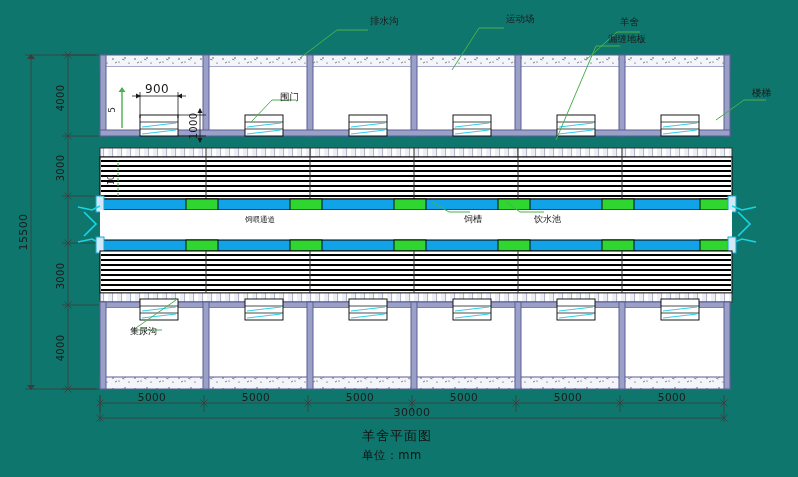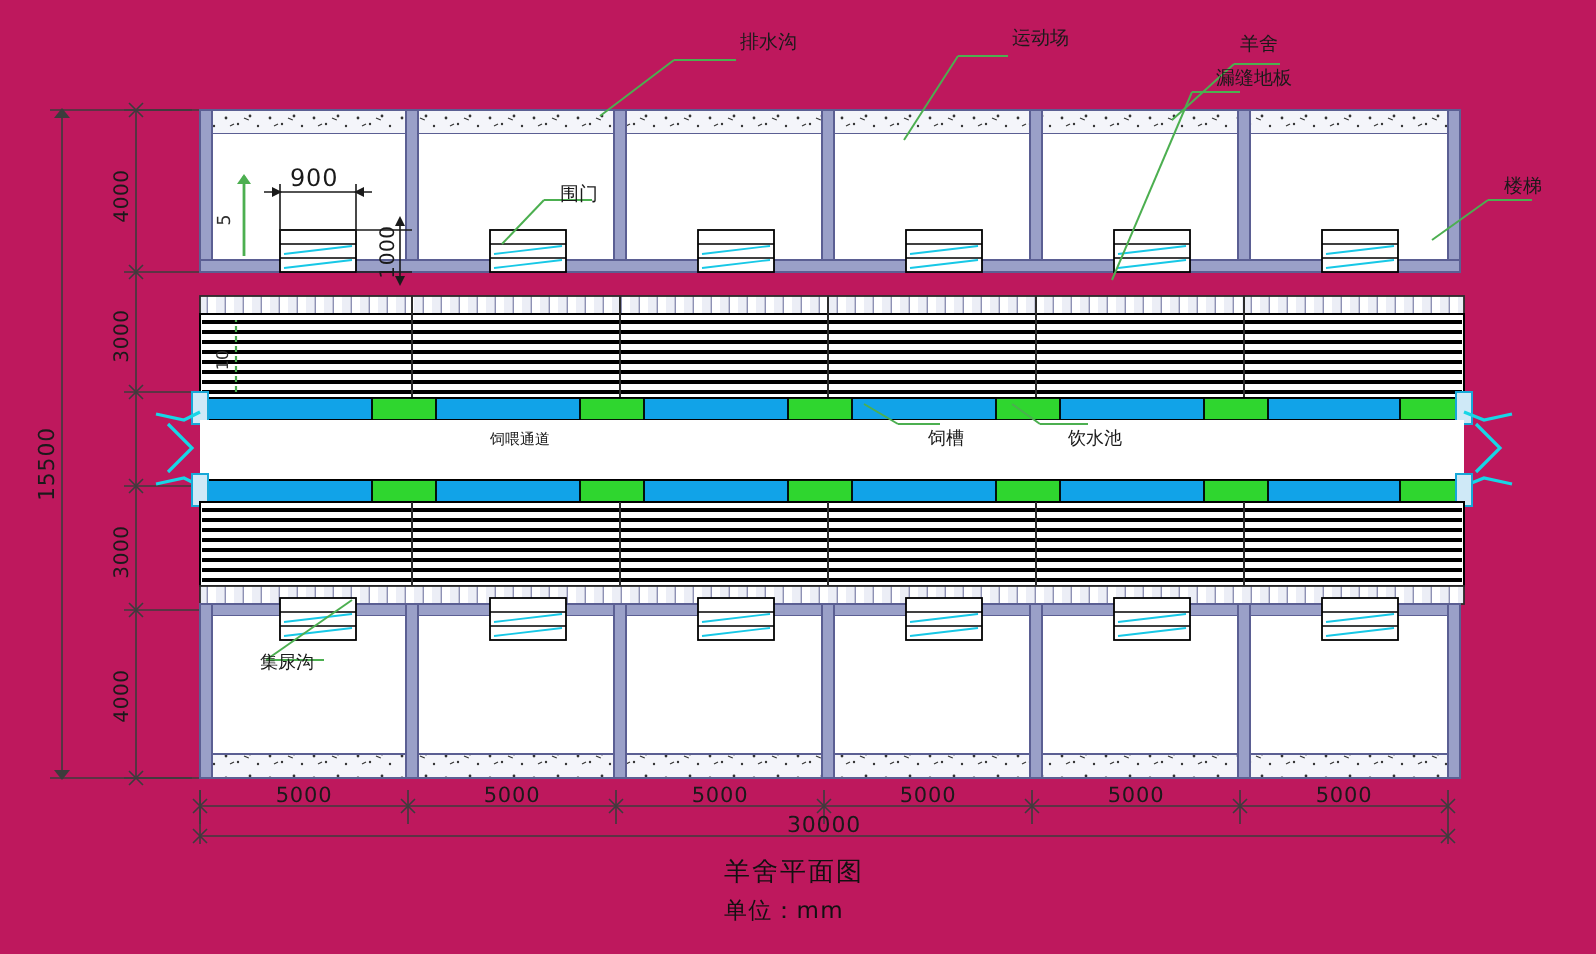--- a/index.html
+++ b/index.html
@@ -1,21 +1,21 @@
 <!DOCTYPE html>
 <html><head>
 <meta charset="utf-8">
 <style>
   html,body{margin:0;padding:0;background:#ffffff;}
   body{
     width:798px;height:477px;
     font-family:"DejaVu Sans","Liberation Sans",sans-serif;
     overflow:hidden;position:relative;
   }
-  #stage{position:absolute;left:0;top:0;width:798px;height:477px;background:#be185d;}
+  #stage{position:absolute;left:0;top:0;width:798px;height:477px;background:#0f766e;}
   .lyr{position:absolute;left:0;top:0;width:798px;height:477px;}
   svg{display:block;}
   .cn{font-family:"DejaVu Sans","Liberation Sans",sans-serif;}
 </style>
 </head>
 <body>
 
 <div id="stage">
 
   <div class="lyr">

